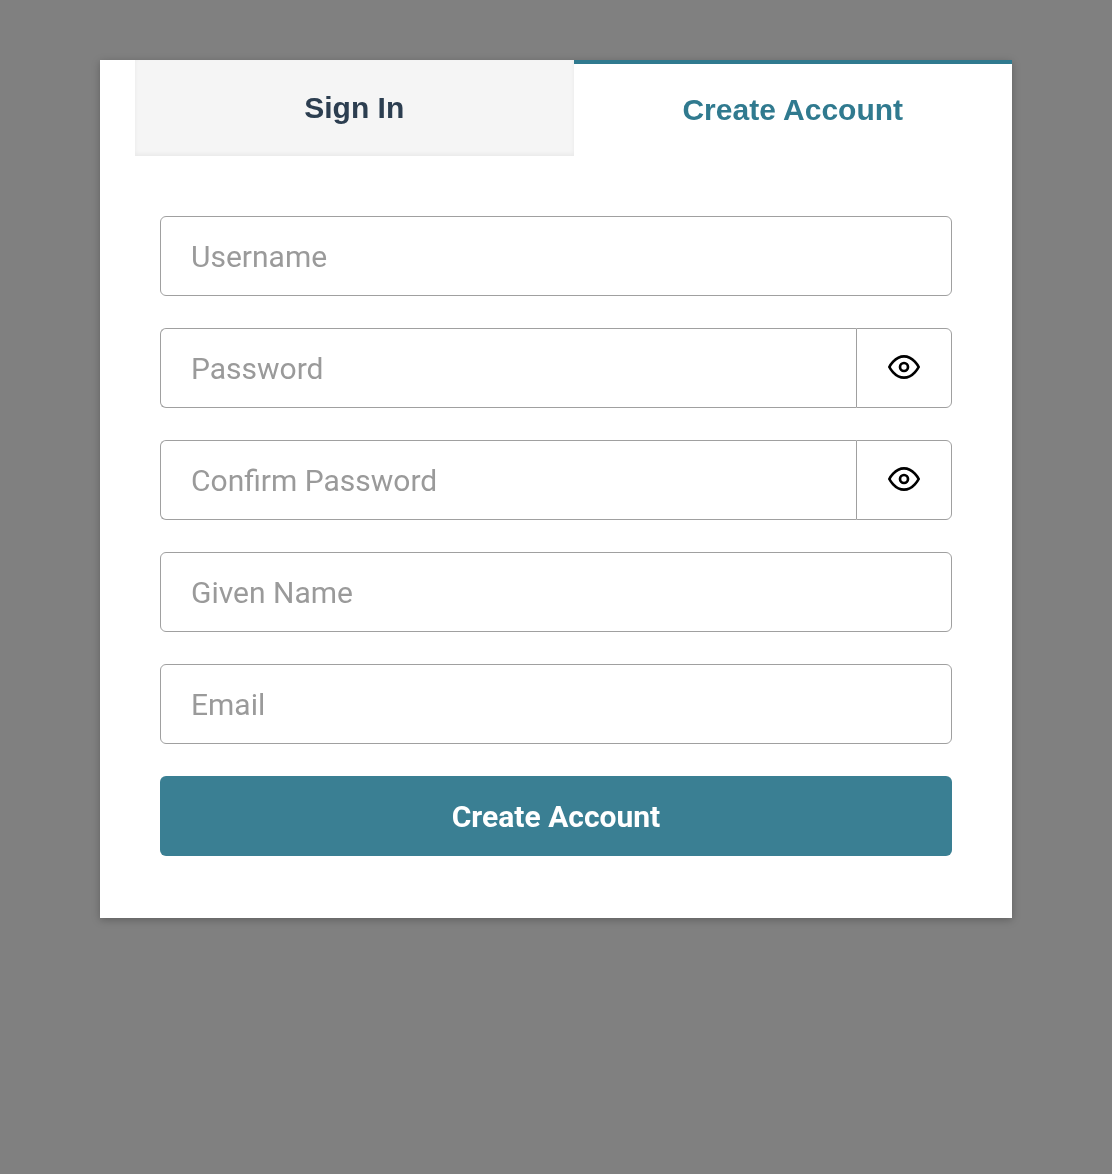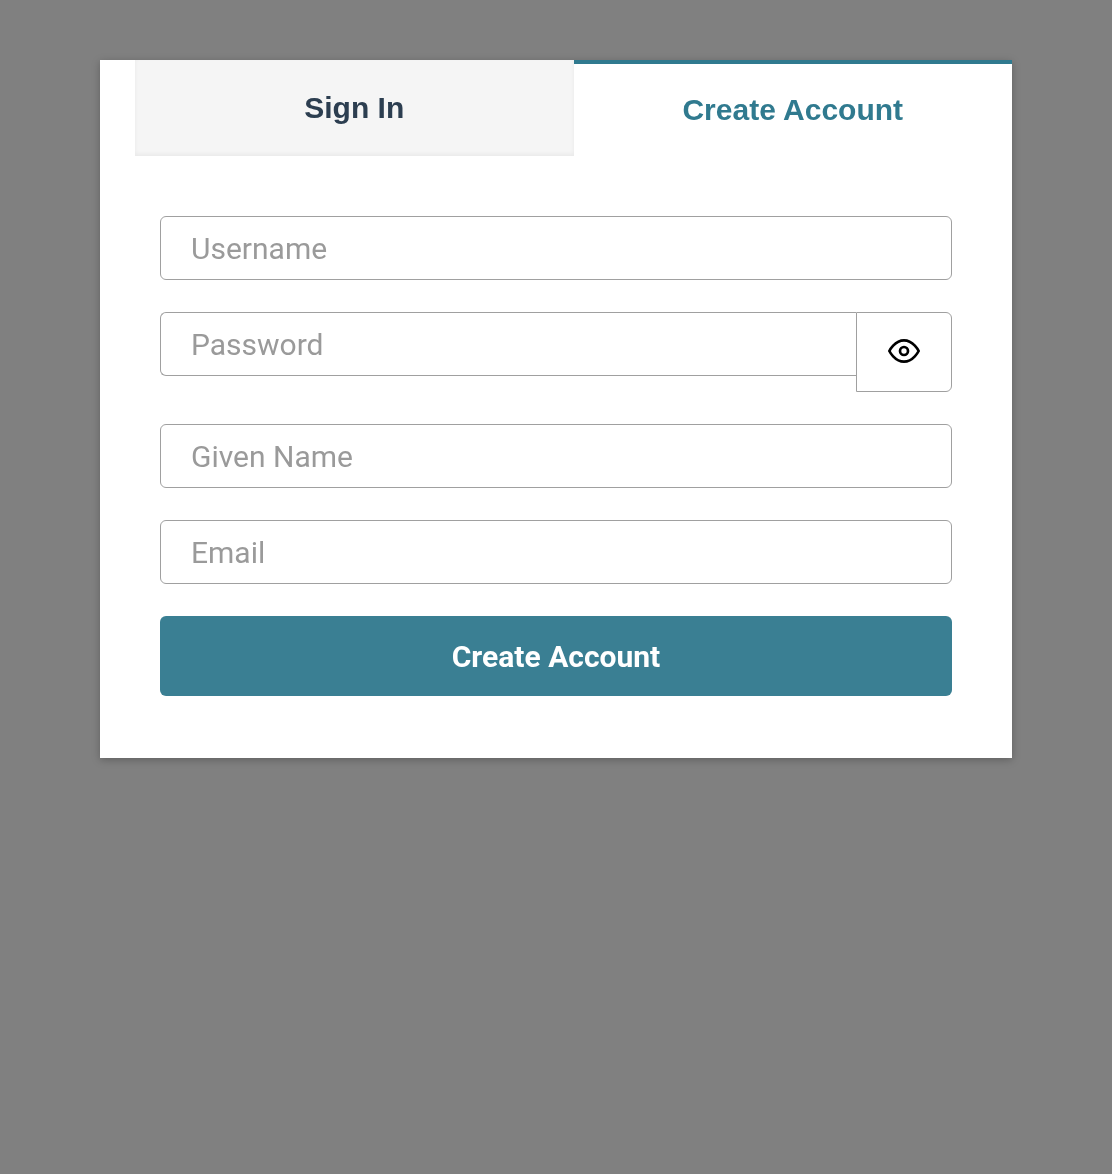--- a/index.html
+++ b/index.html
@@ -64,21 +64,21 @@
       flex-direction: column;
       gap: 32px;
     }
     
     .field-wrapper {
       width: 100%;
     }
     
     .text-input {
       width: 100%;
-      height: 64px;
+      height: 80px;
       border: 1px solid #a0a0a0;
       border-radius: 6px;
       font-size: 30px;
       padding: 0 30px;
       color: #2c3e50;
       font-family: inherit;
       outline: none;
     }
     
     .text-input::placeholder {
@@ -149,20 +149,31 @@
       <button class="eye-button">
         <span>
           <svg viewBox="0 0 24 24" fill="none" stroke="#000000" stroke-width="2">
             <path d="M1 12s4-8 11-8 11 8 11 8-4 8-11 8-11-8-11-8z"></path>
             <circle cx="12" cy="12" r="3"></circle>
           </svg>
         </span>
       </button>
     </div>
 
+    <div class="password-row">
+      <input type="password" class="text-input" placeholder="Confirm Password" style="">
+      <button class="eye-button">
+        <span>
+          <svg viewBox="0 0 24 24" fill="none" stroke="#000000" stroke-width="2">
+            <path d="M1 12s4-8 11-8 11 8 11 8-4 8-11 8-11-8-11-8z"></path>
+            <circle cx="12" cy="12" r="3"></circle>
+          </svg>
+        </span>
+      </button>
+    </div>
 
     <div class="field-wrapper">
       <input type="text" class="text-input" placeholder="Given Name" style="">
     </div>
 
     <div class="field-wrapper">
       <input type="text" class="text-input" placeholder="Email" style="">
     </div>
 
 

